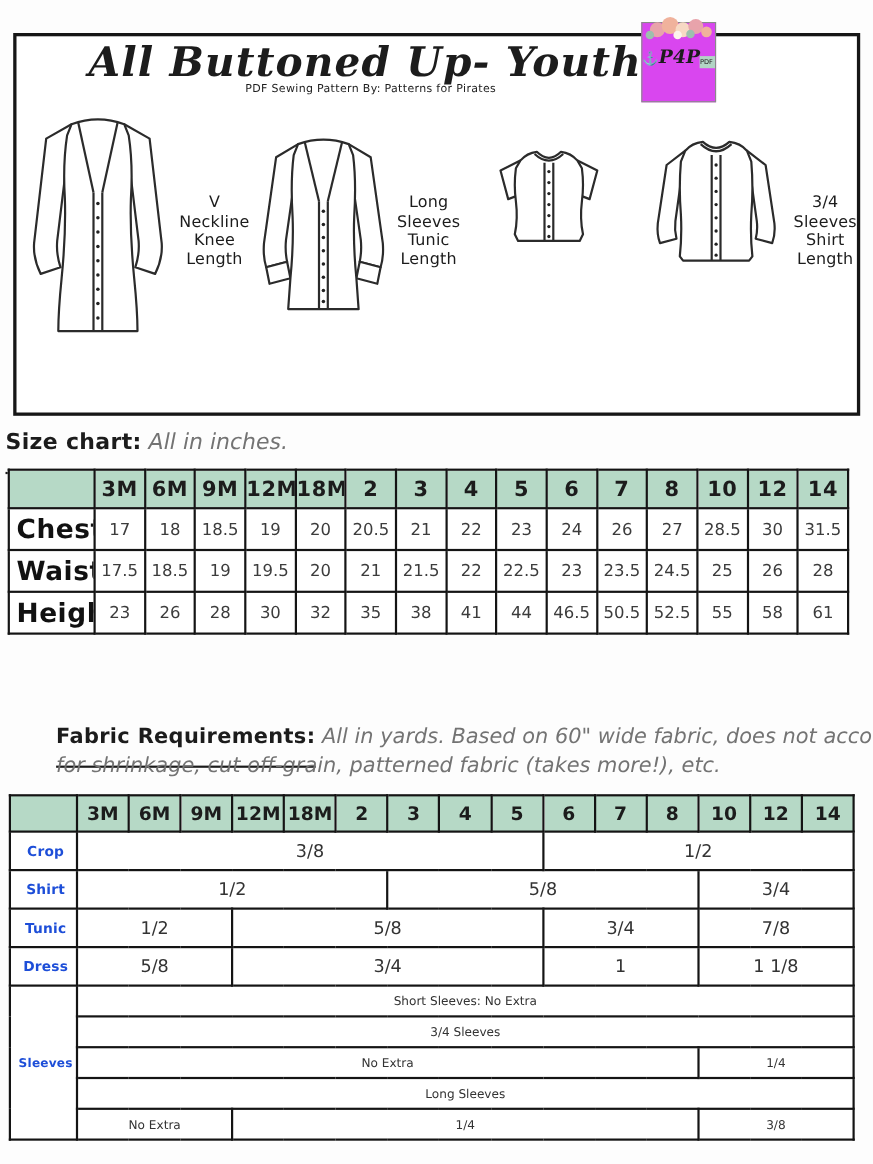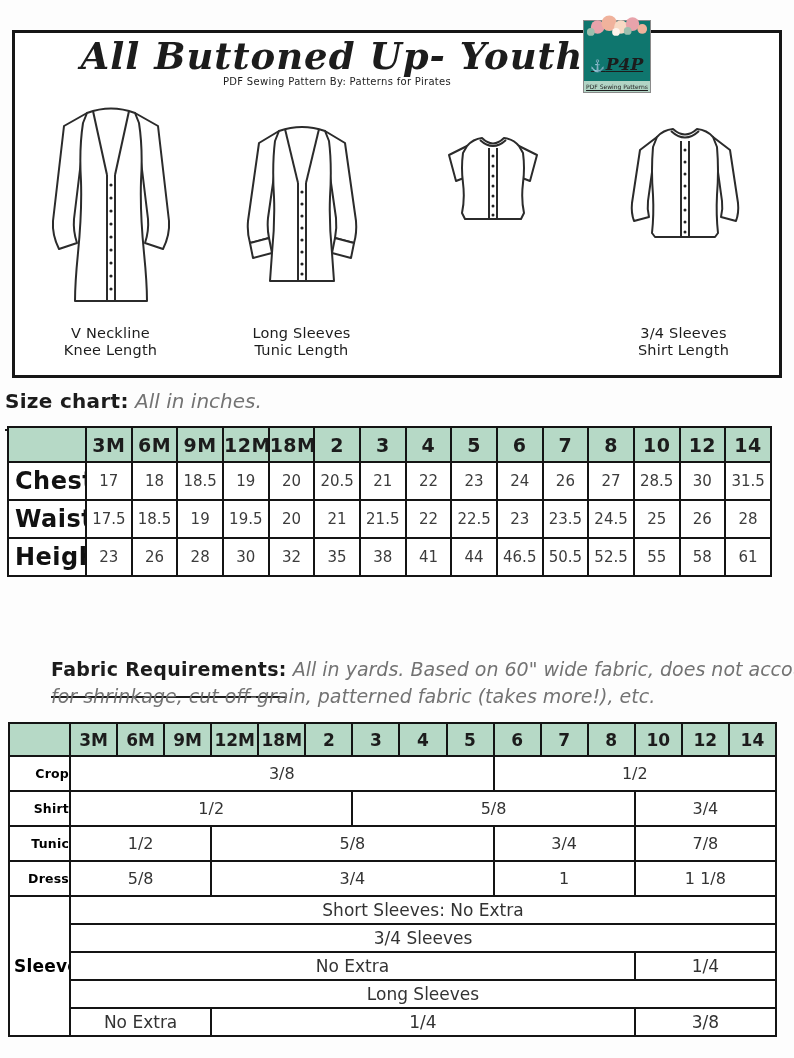--- a/index.html
+++ b/index.html
@@ -16,36 +16,36 @@
     text-align:center;margin-top:4px;
     font-family:"DejaVu Serif",serif;font-style:italic;font-weight:bold;
     font-size:37px;letter-spacing:1px;line-height:1.05;padding-right:130px;
   }
   .subtitle{
     text-align:center;font-size:10px;margin-top:0;padding-right:120px;
     letter-spacing:.3px;
   }
   .logo{
     position:absolute;top:-13px;right:128px;width:68px;height:73px;
-    background:#0f766e;border:1px solid #8a8a8a;box-sizing:border-box;
-    display:flex;flex-direction:column;justify-content:flex-end;align-items:center;text-decoration:underline;
+    background:#d946ef;border:1px solid #8a8a8a;box-sizing:border-box;
+    display:flex;justify-content:flex-end;align-items:center;
   }
   .logo .flowers{position:absolute;top:-6px;left:0;width:100%;height:26px;}
   .logo .brand{
     font-family:"DejaVu Serif",serif;font-style:italic;font-weight:bold;
     font-size:17px;line-height:1;margin-bottom:8px;white-space:nowrap;
   }
   .logo .anchor{font-size:12px;font-style:normal;}
   .logo .tagline{
     width:100%;background:#b2d4c5;font-size:6px;text-align:center;
     line-height:11px;height:11px;white-space:nowrap;overflow:hidden;color:#222;
   }
   
   .garments{position:absolute;left:0;top:64px;width:100%;display:flex;}
-  .gcol{flex:1;display:flex;flex-direction:column;align-items:center;}
+  .gcol{flex:1;display:flex;flex-direction:row;align-items:center;}
   .fig{height:228px;display:flex;justify-content:center;width:100%;}
   .fig svg{display:block;}
   .g1 svg{margin-top:2px;}
   .g2 svg{margin-top:22px;}
   .g3 svg{margin-top:34px;}
   .g4 svg{margin-top:26px;}
   .caption{font-size:14.5px;text-align:center;line-height:1.2;letter-spacing:.2px;}
   .caption span{display:block;}
   path,circle.btn{vector-effect:non-scaling-stroke;}
   
@@ -60,24 +60,24 @@
   .size-table th{background:#b6d9c6;font-size:19px;font-weight:bold;height:33px;letter-spacing:.5px;}
   .size-table td{height:36px;font-size:15px;color:#3c3c3c;}
   .size-table td.rlabel{
     font-size:24px;color:#111;text-align:left;padding-left:6px;font-weight:600;
     letter-spacing:.5px;
   }
   .fabric-table{left:8px;top:722px;width:769px;}
   .fabric-table th{background:#b6d9c6;font-size:17px;font-weight:bold;height:31px;}
   .fabric-table td{height:33px;font-size:16px;color:#333;}
   .fabric-table td.flabel{
-    font-size:12.5px;font-weight:bold;color:#000000;text-align:right;padding-left:4px;
+    font-size:12.5px;font-weight:bold;color:#1d4ed8;text-align:center;padding-left:4px;
     letter-spacing:.2px;
   }
-  .fabric-table tr.srow td{height:26px;font-size:17px;margin-top:44px;}
+  .fabric-table tr.srow td{height:26px;font-size:11px;margin-top:44px;}
 </style>
 </head>
 <body>
 
 <div class="header-box">
   <div class="title">All Buttoned Up- Youth</div>
   <div class="subtitle">PDF Sewing Pattern  By: Patterns for Pirates</div>
 
   <div class="logo">
     <svg class="flowers" viewBox="0 0 68 26">

